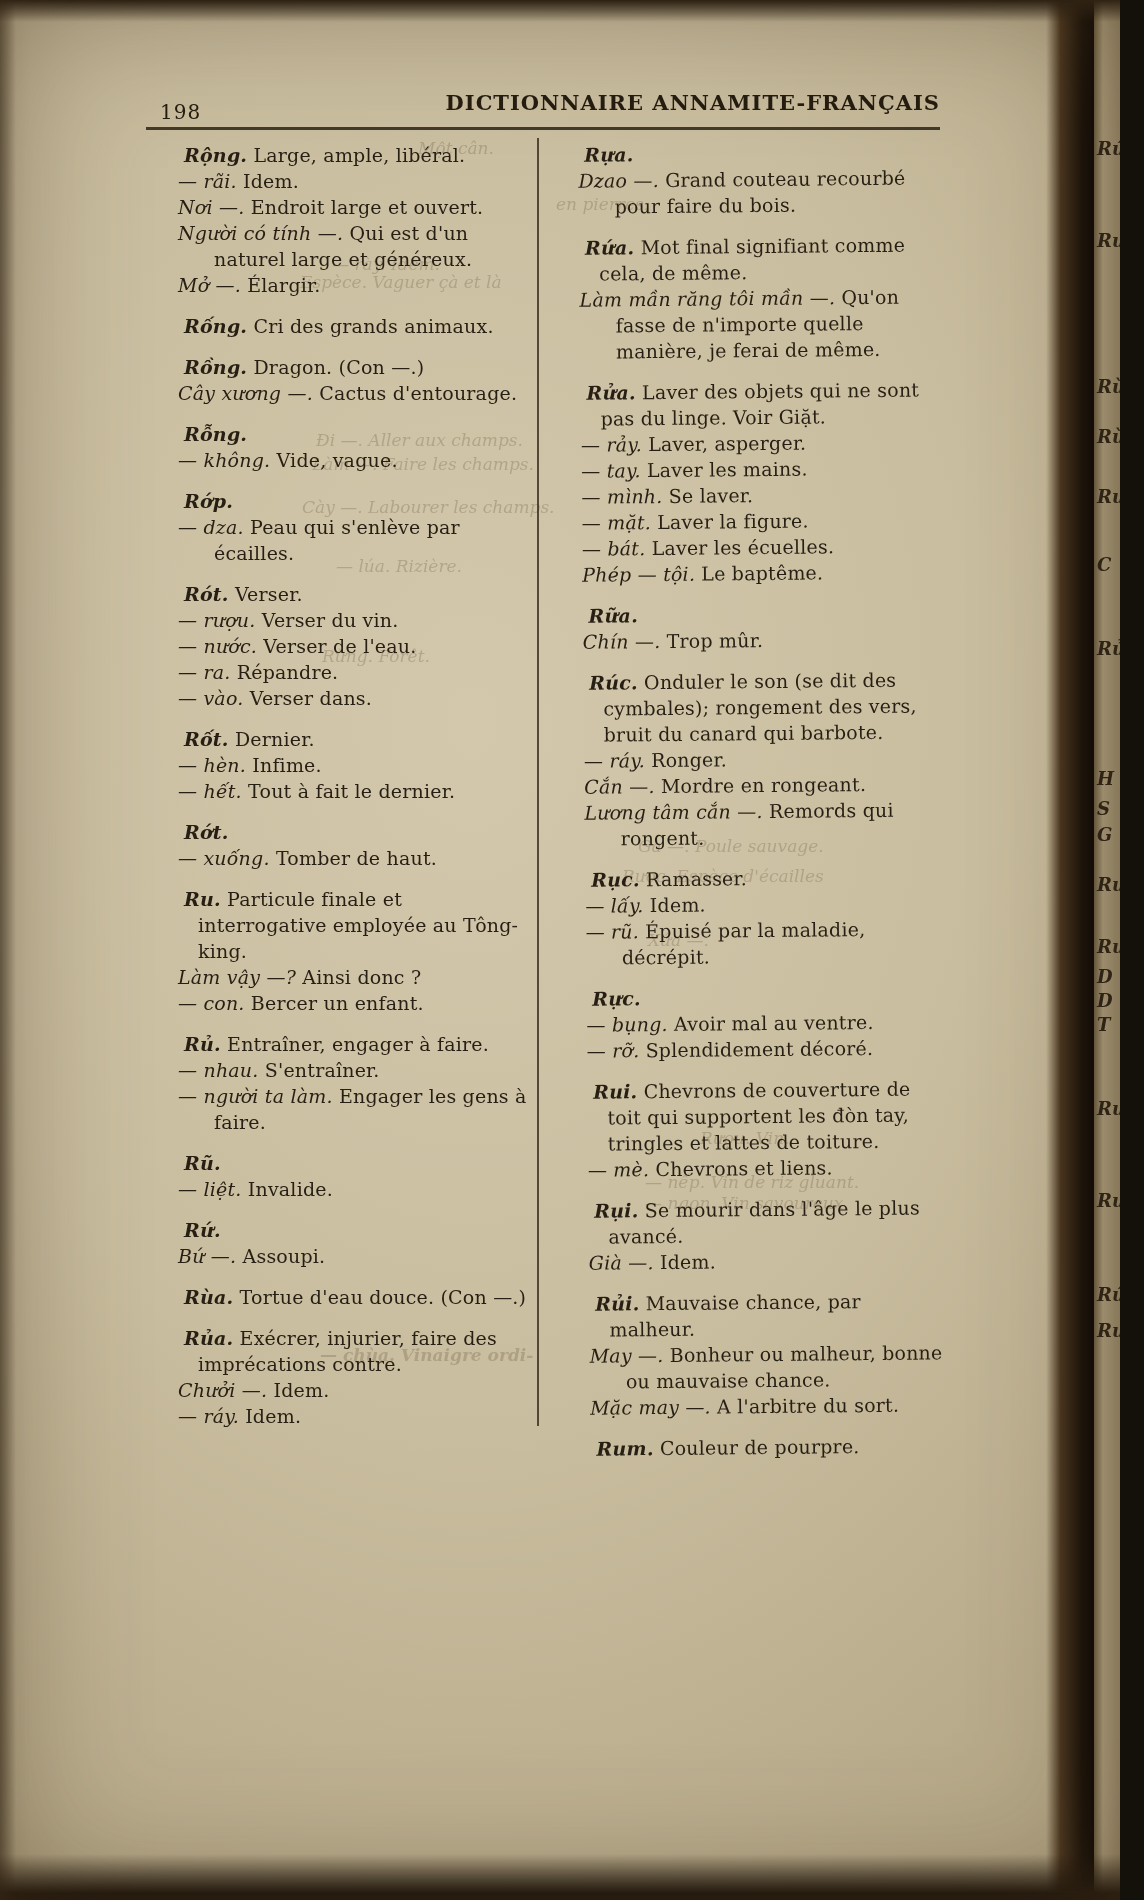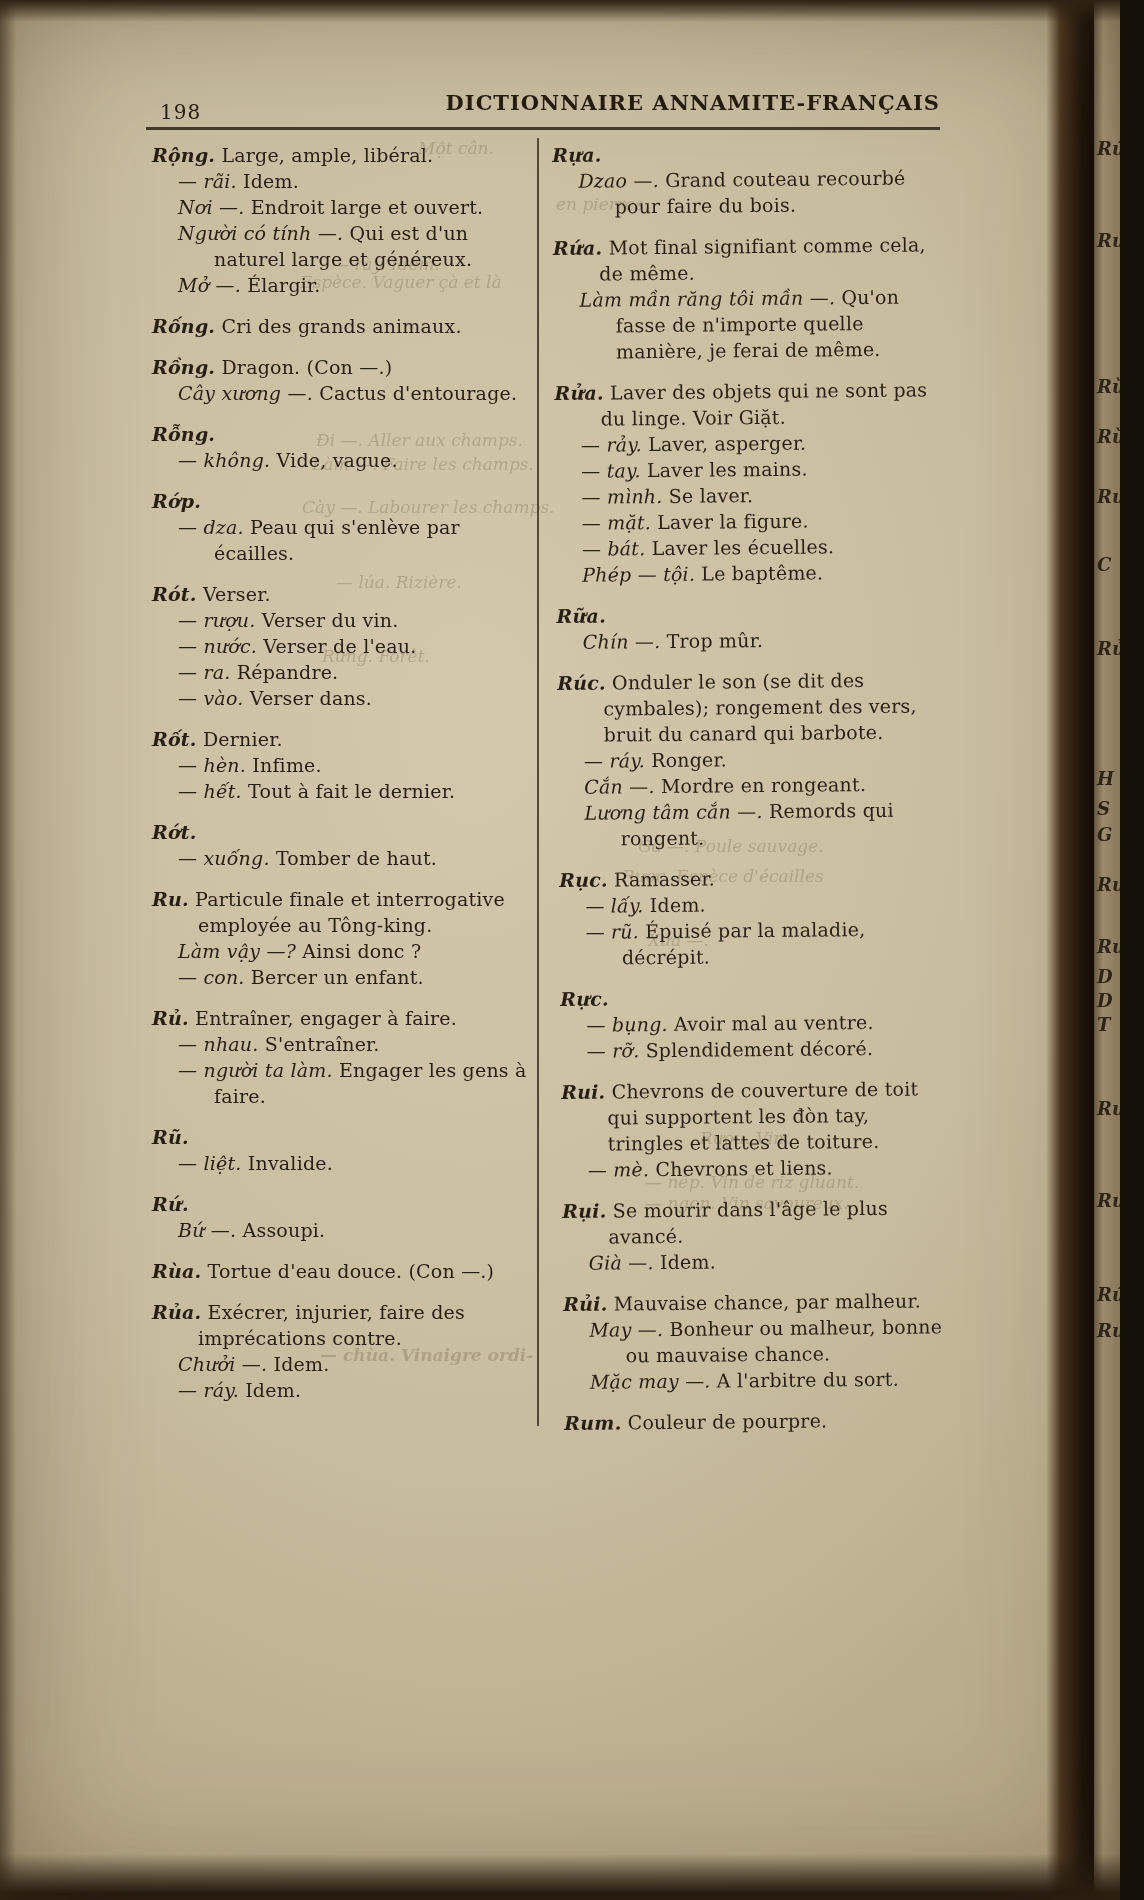--- a/index.html
+++ b/index.html
@@ -39,21 +39,21 @@
   .column{position:absolute;top:142px;z-index:3;font-size:19px;line-height:26px;
     letter-spacing:0.2px;color:#271f14;}
   #col-left{left:152px;width:380px;}
   #col-right{left:552px;width:388px;transform:rotate(-0.55deg);transform-origin:top left;}
   .col-divider{position:absolute;left:537px;top:138px;width:2px;height:1288px;z-index:3;
     background:rgba(52,41,27,0.8);}
 
   .entry{margin-bottom:15px;}
   .head-line{padding-left:46px;text-indent:-46px;}
   .sub-line{margin-left:26px;padding-left:36px;text-indent:-36px;}
-  .headword{font-style:italic;font-weight:bold;}
+  .headword{font-style:italic;font-weight:bold;margin-left:32px;}
   .term{font-style:italic;}
 
   .bleed{position:absolute;z-index:1;white-space:nowrap;font-size:17px;font-style:italic;
     color:#79684c;opacity:0.34;filter:blur(0.4px);}
 </style>
 </head>
 <body>
 
 <div class="scan">
 
@@ -210,21 +210,21 @@
   <div class="shadow-top"></div>
   <div class="shadow-bottom"></div>
   <div class="shadow-left"></div>
   <div class="vignette"></div>
 <span class="bleed" style="left: 418px; top: 138px;">Một cân.</span>
     <span class="bleed" style="left: 332px; top: 254px;">— rày. Idem.</span>
     <span class="bleed" style="left: 300px; top: 272px;">Espèce. Vaguer çà et là</span>
     <span class="bleed" style="left: 316px; top: 430px;">Đi —. Aller aux champs.</span>
     <span class="bleed" style="left: 312px; top: 454px;">Làm —. Faire les champs.</span>
     <span class="bleed" style="left: 302px; top: 497px;">Cày —. Labourer les champs.</span>
-    <span class="bleed" style="left: 336px; top: 572px;">— lúa. Rizière.</span>
+    <span class="bleed" style="left: 336px; top: 556px;">— lúa. Rizière.</span>
     <span class="bleed" style="left: 322px; top: 646px;">Rừng. Forêt.</span>
     <span class="bleed" style="left: 320px; top: 1345px; font-weight: bold;">— chùa. Vinaigre ordi-</span>
     <span class="bleed" style="left: 556px; top: 194px;">en pierres.</span>
     <span class="bleed" style="left: 638px; top: 836px;">Gà —. Poule sauvage.</span>
     <span class="bleed" style="left: 622px; top: 866px;">Rược. Espèce d'écailles</span>
     <span class="bleed" style="left: 648px; top: 930px;">Xứa —.</span>
     <span class="bleed" style="left: 700px; top: 1128px;">Rượu. Vin.</span>
     <span class="bleed" style="left: 645px; top: 1172px;">— nếp. Vin de riz gluant.</span>
     <span class="bleed" style="left: 645px; top: 1193px;">— ngon. Vin savoureux.</span>
   </div>

